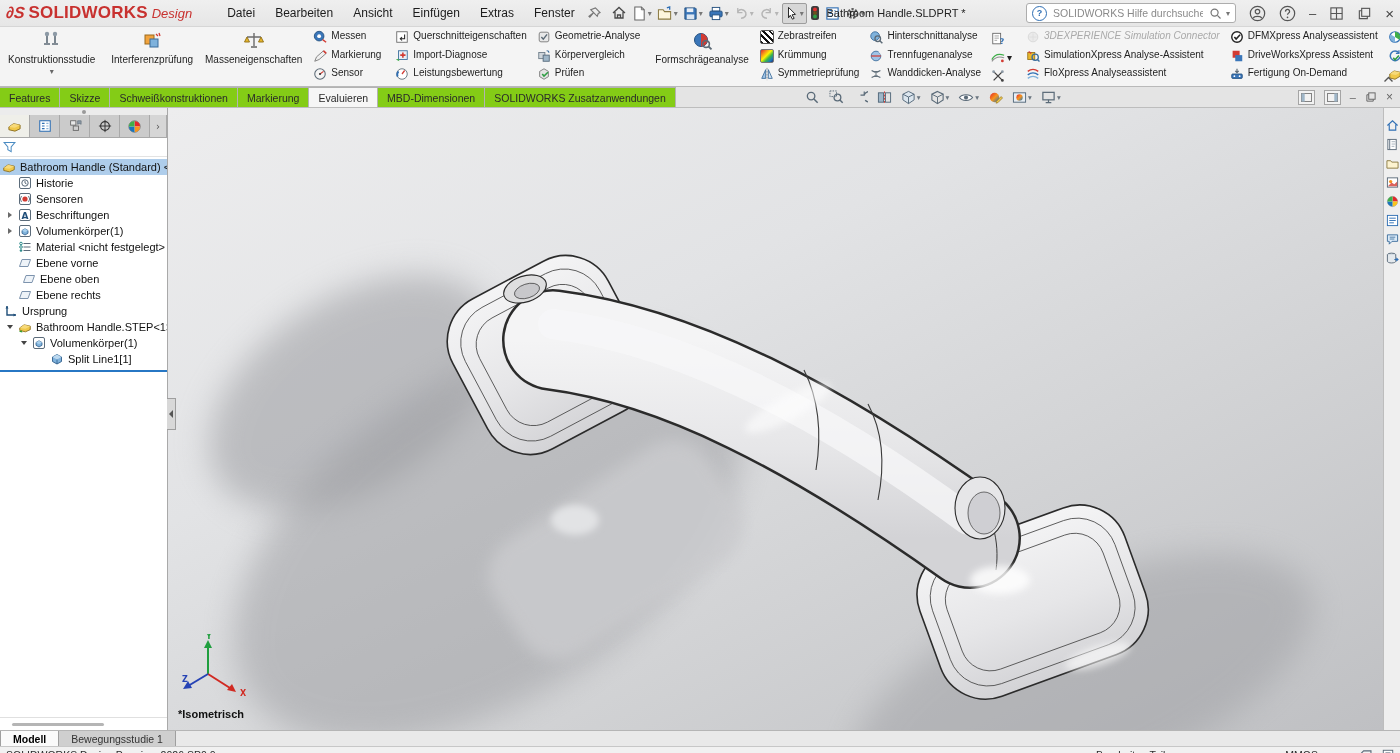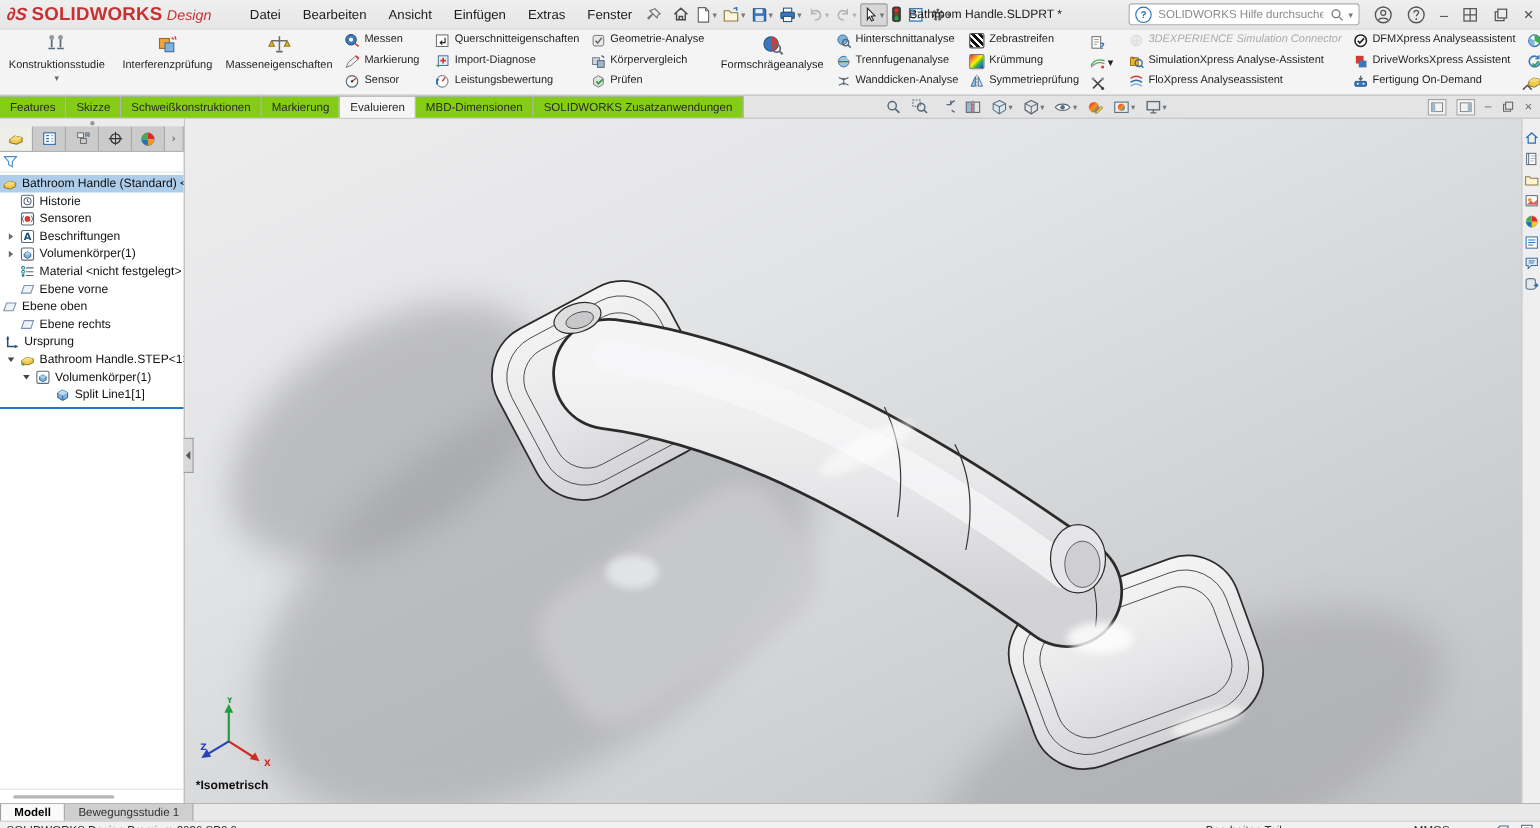--- a/index.html
+++ b/index.html
@@ -342,20 +342,38 @@
     <svg width="22" height="20" viewBox="0 0 22 20">
         <circle cx="10" cy="9" r="6.5" fill="#3a76b9" stroke="#24507f"></circle>
         <path d="M10 2.5a6.5 6.5 0 0 1 0 13z" fill="#d23b33"></path>
         <circle cx="15" cy="13" r="3.4" fill="none" stroke="#5c6a76" stroke-width="1.6"></circle>
         <path d="M17.5 15.5l3 2.8" stroke="#5c6a76" stroke-width="1.8"></path>
       </svg>
     <span class="lbl">Formschrägeanalyse</span>
   </div>
   <div class="rcol">
     <div class="rsmall">
+      <span class="chip zebra"></span>
+      <span>Zebrastreifen</span>
+    </div>
+    <div class="rsmall">
+      <span class="chip rainbow"></span>
+      <span>Krümmung</span>
+    </div>
+    <div class="rsmall">
+      <svg width="14" height="14" viewBox="0 0 16 16">
+          <path d="M8 1v14" stroke="#888" stroke-dasharray="2 1.4"></path>
+          <path d="M6.5 3L2 13h4.5z" fill="#9fc3e6" stroke="#3b6d9c"></path>
+          <path d="M9.5 3L14 13H9.5z" fill="#d5e6f5" stroke="#3b6d9c"></path>
+        </svg>
+      <span>Symmetrieprüfung</span>
+    </div>
+  </div>
+  <div class="rcol">
+    <div class="rsmall">
       <svg width="14" height="14" viewBox="0 0 16 16">
           <circle cx="7" cy="7" r="5" fill="#7fb2dc" stroke="#3b6d9c"></circle>
           <circle cx="10" cy="10" r="3.2" fill="none" stroke="#5c6a76" stroke-width="1.5"></circle>
           <path d="M12.3 12.3l3 2.8" stroke="#5c6a76" stroke-width="1.7"></path>
         </svg>
       <span>Hinterschnittanalyse</span>
     </div>
     <div class="rsmall">
       <svg width="14" height="14" viewBox="0 0 16 16">
           <circle cx="8" cy="8" r="5.5" fill="#9fc3e6" stroke="#3b6d9c"></circle>
@@ -363,38 +381,20 @@
           <path d="M11 3.5c2 1 2.6 2 2.8 3.2" fill="none" stroke="#fff" stroke-width="1.1"></path>
         </svg>
       <span>Trennfugenanalyse</span>
     </div>
     <div class="rsmall">
       <svg width="14" height="14" viewBox="0 0 16 16">
           <path d="M3 4c3 2 7 2 10 0M3 12c3-2 7-2 10 0" fill="none" stroke="#5c6a76" stroke-width="1.4"></path>
           <path d="M8 5v6M6.5 6.5L8 5l1.5 1.5M6.5 9.5L8 11l1.5-1.5" fill="none" stroke="#5c6a76" stroke-width="1.1"></path>
         </svg>
       <span>Wanddicken-Analyse</span>
-    </div>
-  </div>
-  <div class="rcol">
-    <div class="rsmall">
-      <span class="chip zebra"></span>
-      <span>Zebrastreifen</span>
-    </div>
-    <div class="rsmall">
-      <span class="chip rainbow"></span>
-      <span>Krümmung</span>
-    </div>
-    <div class="rsmall">
-      <svg width="14" height="14" viewBox="0 0 16 16">
-          <path d="M8 1v14" stroke="#888" stroke-dasharray="2 1.4"></path>
-          <path d="M6.5 3L2 13h4.5z" fill="#9fc3e6" stroke="#3b6d9c"></path>
-          <path d="M9.5 3L14 13H9.5z" fill="#d5e6f5" stroke="#3b6d9c"></path>
-        </svg>
-      <span>Symmetrieprüfung</span>
     </div>
   </div>
   <div class="rcol">
     <div class="ricobtn">
       <svg width="14" height="14" viewBox="0 0 16 16">
           <rect x="2" y="1.5" width="9" height="12" fill="#fff" stroke="#666"></rect>
           <path d="M4 4.5h5M4 7h5M4 9.5h3" stroke="#999"></path>
           <text x="10" y="14" font-size="9" fill="#2f6fb4" font-weight="bold" font-family="DejaVu Sans">?</text>
         </svg>
     </div>
@@ -718,21 +718,21 @@
         <span>Material &lt;nicht festgelegt&gt;</span>
       </div>
 
       <div class="trow" style="padding-left:18px;">
         <svg class="ti" viewBox="0 0 14 14">
             <path d="M1.5 10.5L4 3.5h8.5L10 10.5z" fill="#eef3f8" stroke="#7d93ad"></path>
           </svg>
         <span>Ebene vorne</span>
       </div>
 
-      <div class="trow" style="padding-left:2px;">
+      <div class="trow" style="padding-left:22px;">
         <svg class="ti" viewBox="0 0 14 14">
             <path d="M1.5 10.5L4 3.5h8.5L10 10.5z" fill="#eef3f8" stroke="#7d93ad"></path>
           </svg>
         <span>Ebene oben</span>
       </div>
 
       <div class="trow" style="padding-left:18px;">
         <svg class="ti" viewBox="0 0 14 14">
             <path d="M1.5 10.5L4 3.5h8.5L10 10.5z" fill="#eef3f8" stroke="#7d93ad"></path>
           </svg>

